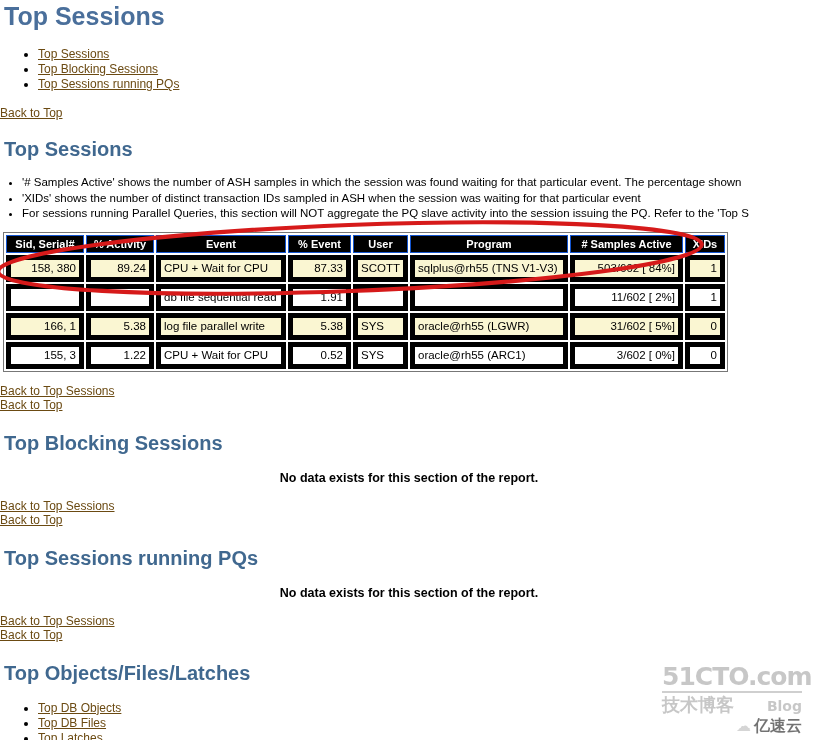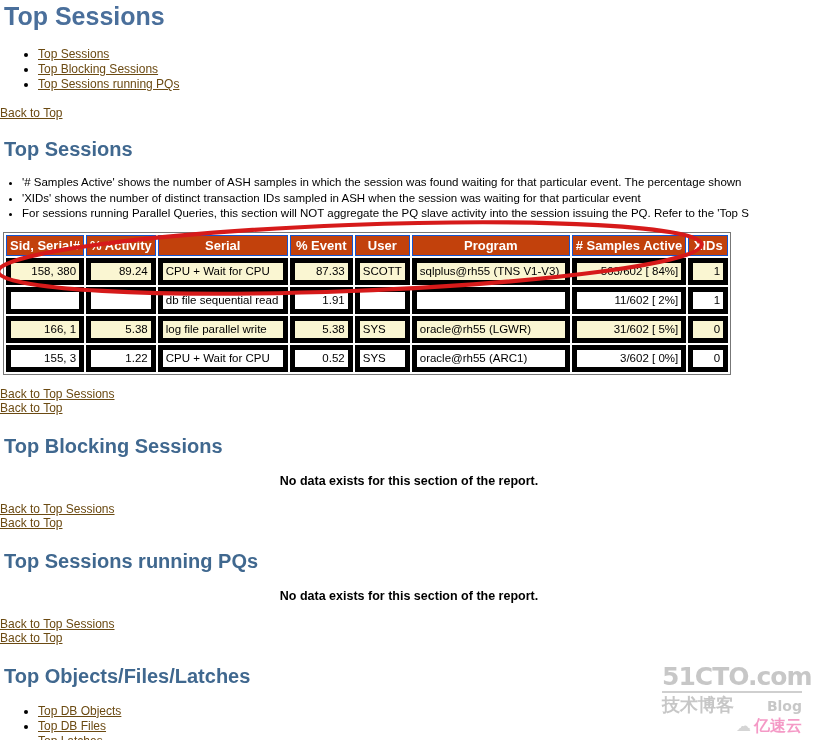--- a/index.html
+++ b/index.html
@@ -86,24 +86,24 @@
   .ash-table {
     border-collapse: separate;
     border-spacing: 2px;
     background: #ffffff;
     border: 1px solid #777777;
     margin-left: 3px;
     font-size: 11.5px;
     table-layout: fixed;
   }
   .ash-table th {
-    background: #c2410c;
+    background: #000000;
     color: #ffffff;
     font-weight: bold;
-    font-size: 13px;
+    font-size: 11px;
     text-align: center;
     padding: 2px 3px;
     border: 1px solid #1355D1;
     white-space: nowrap;
     overflow: hidden;
   }
   .ash-table td {
     border: 5px solid #000000;
     padding: 1px 3px;
     font-size: 11.5px;
@@ -185,21 +185,21 @@
   }
   .wm-cloud {
     font-family: "DejaVu Sans", sans-serif;
     font-size: 15px;
     color: #b3b3b3;
   }
   .wm-bot-text {
     font-family: "DejaVu Sans", sans-serif;
     font-size: 16px;
     font-weight: bold;
-    color: #ec4899;
+    color: #000000;
   }
   .sp-10 { height: 10px; }
   .sp-12 { height: 12px; }
   .sp-14 { height: 14px; }
   .sp-16 { height: 16px; }
   .sp-18 { height: 18px; }
   .sp-20 { height: 20px; }
 </style>
 </head>
 <body>
@@ -232,21 +232,21 @@
     <li>For sessions running Parallel Queries, this section will NOT aggregate the PQ slave activity into the session issuing the PQ. Refer to the 'Top S</li>
   </ul>
 
   <div class="sp-10"></div>
 
   <table class="ash-table">
     <thead>
       <tr>
         <th class="c0">Sid, Serial#</th>
         <th class="c1">% Activity</th>
-        <th class="c2">Serial</th>
+        <th class="c2">Event</th>
         <th class="c3">% Event</th>
         <th class="c4">User</th>
         <th class="c5">Program</th>
         <th class="c6"># Samples Active</th>
         <th class="c7">XIDs</th>
       </tr>
     </thead>
     <tbody>
       <tr class="odd">
         <td class="num">158, 380</td>

